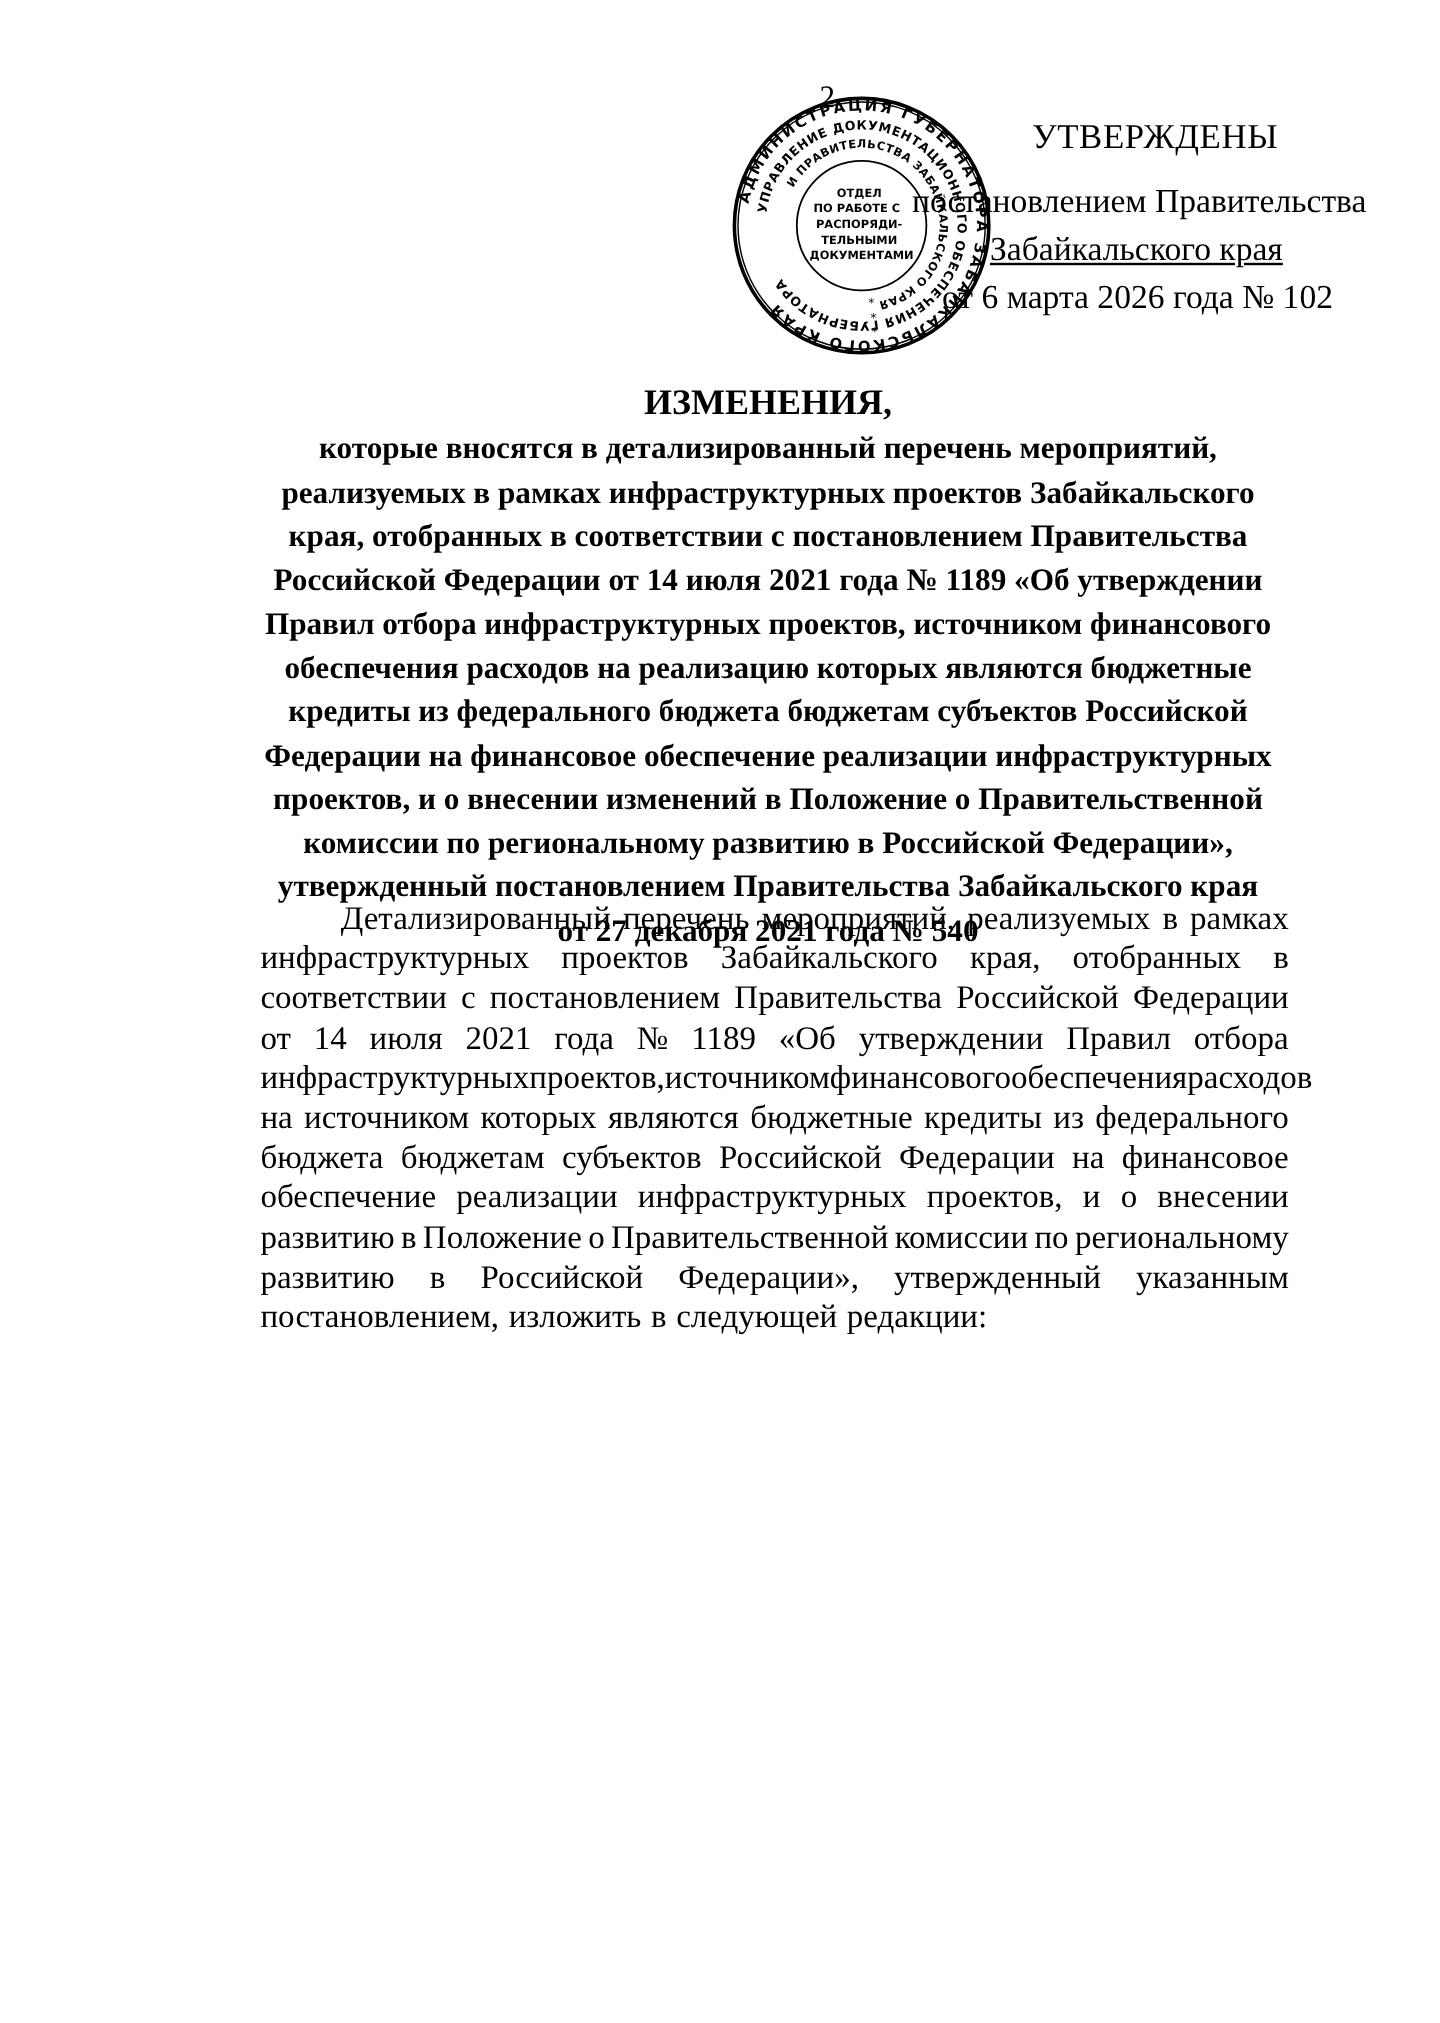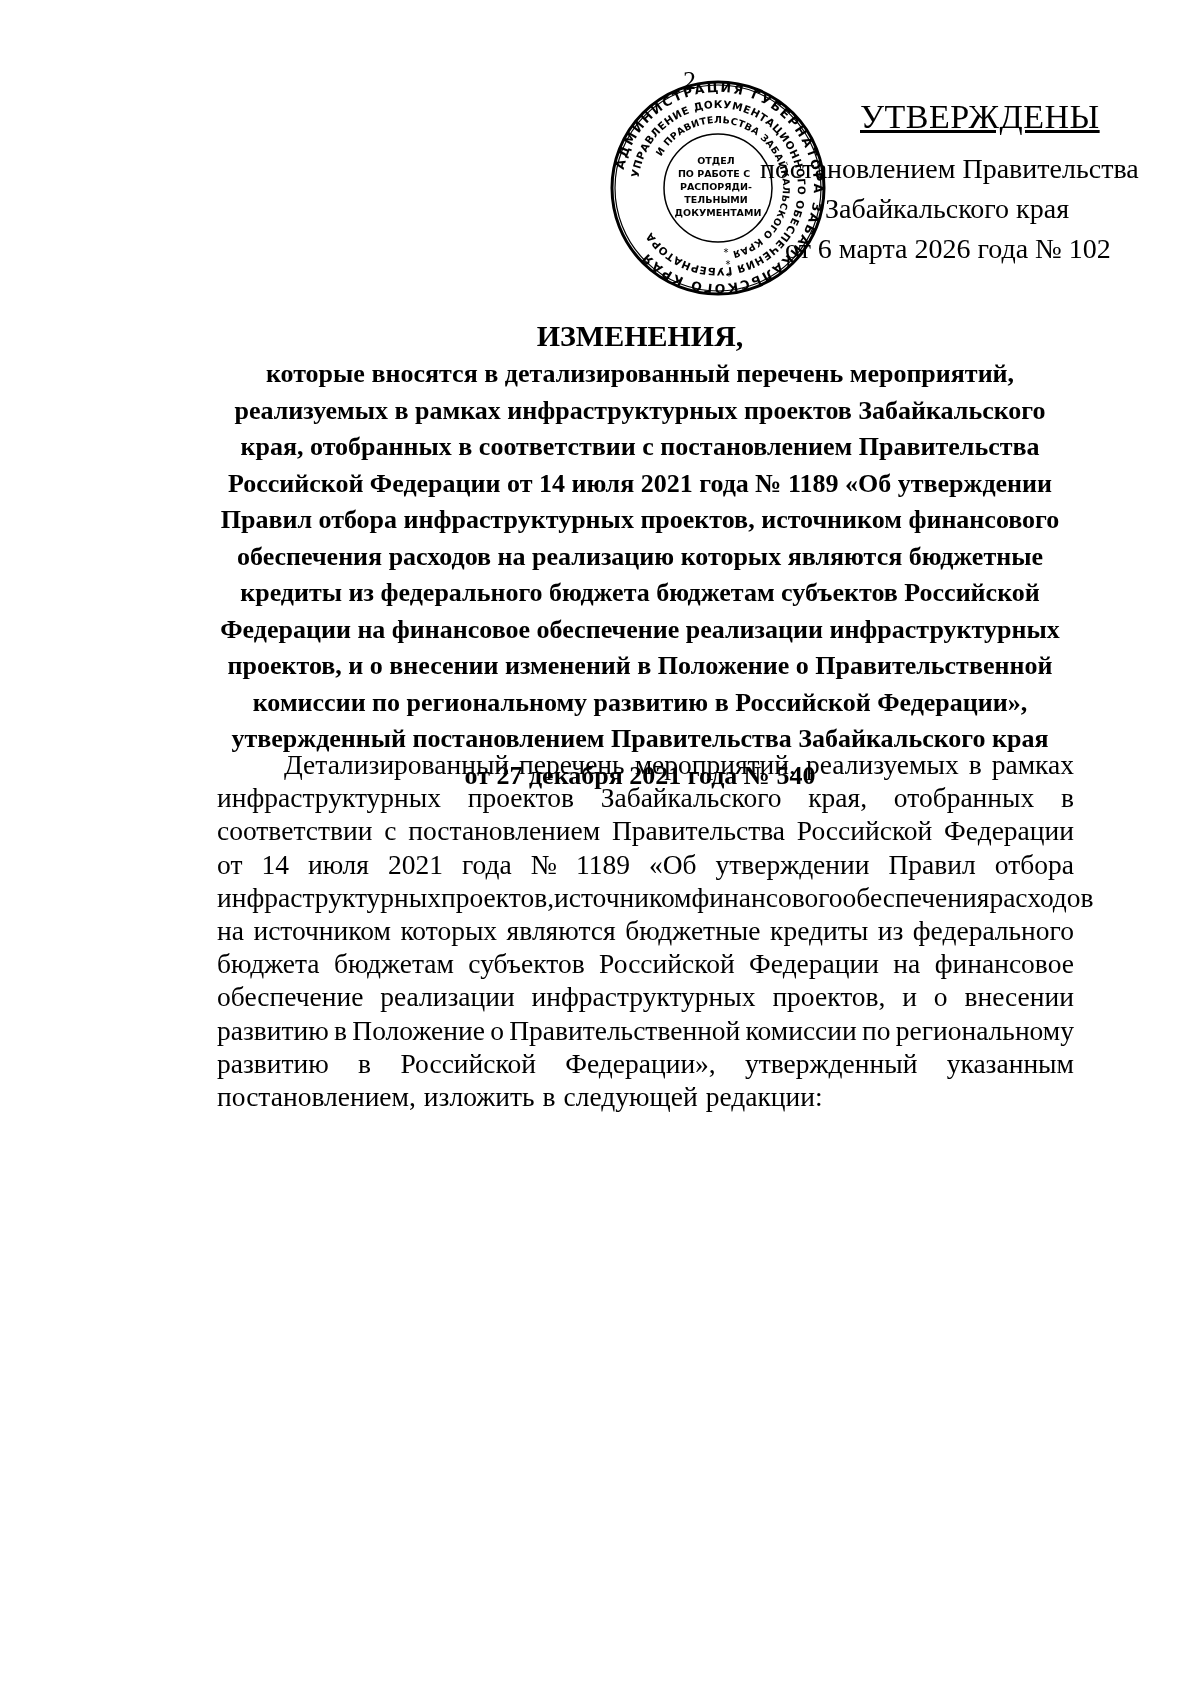--- a/index.html
+++ b/index.html
@@ -8,23 +8,23 @@
 
     .page-number {
       position: absolute; left: 683px; top: 68px;
       font-family: "Liberation Serif", serif; font-size: 26px; line-height: 1;
     }
 
     .approval {
       position: absolute; left: 750px; top: 92px; width: 420px;
       font-family: "Liberation Serif", serif; font-size: 28px; line-height: 1.38;
     }
-    .approval .title { position: absolute; left: 110px; top: 2px; font-size: 34px; letter-spacing: 0.5px; text-decoration: underline; }
+    .approval .title { position: absolute; left: 110px; top: 2px; font-size: 29px; letter-spacing: 0.5px; }
     .approval .l1 { position: absolute; left: 10px; top: 58px; white-space: nowrap; }
-    .approval .l2 { position: absolute; left: 75px; top: 98px; white-space: nowrap; }
+    .approval .l2 { position: absolute; left: 75px; top: 98px; white-space: nowrap; text-decoration: underline; }
     .approval .l3 { position: absolute; left: 35px; top: 138px; white-space: nowrap; }
 
     .stamp {
       position: absolute; left: 608px; top: 78px; width: 220px; height: 220px;
     }
 
     .heading {
       position: absolute; left: 210px; top: 318px; width: 860px;
       font-family: "Liberation Serif", serif; font-weight: bold; text-align: center;
     }

